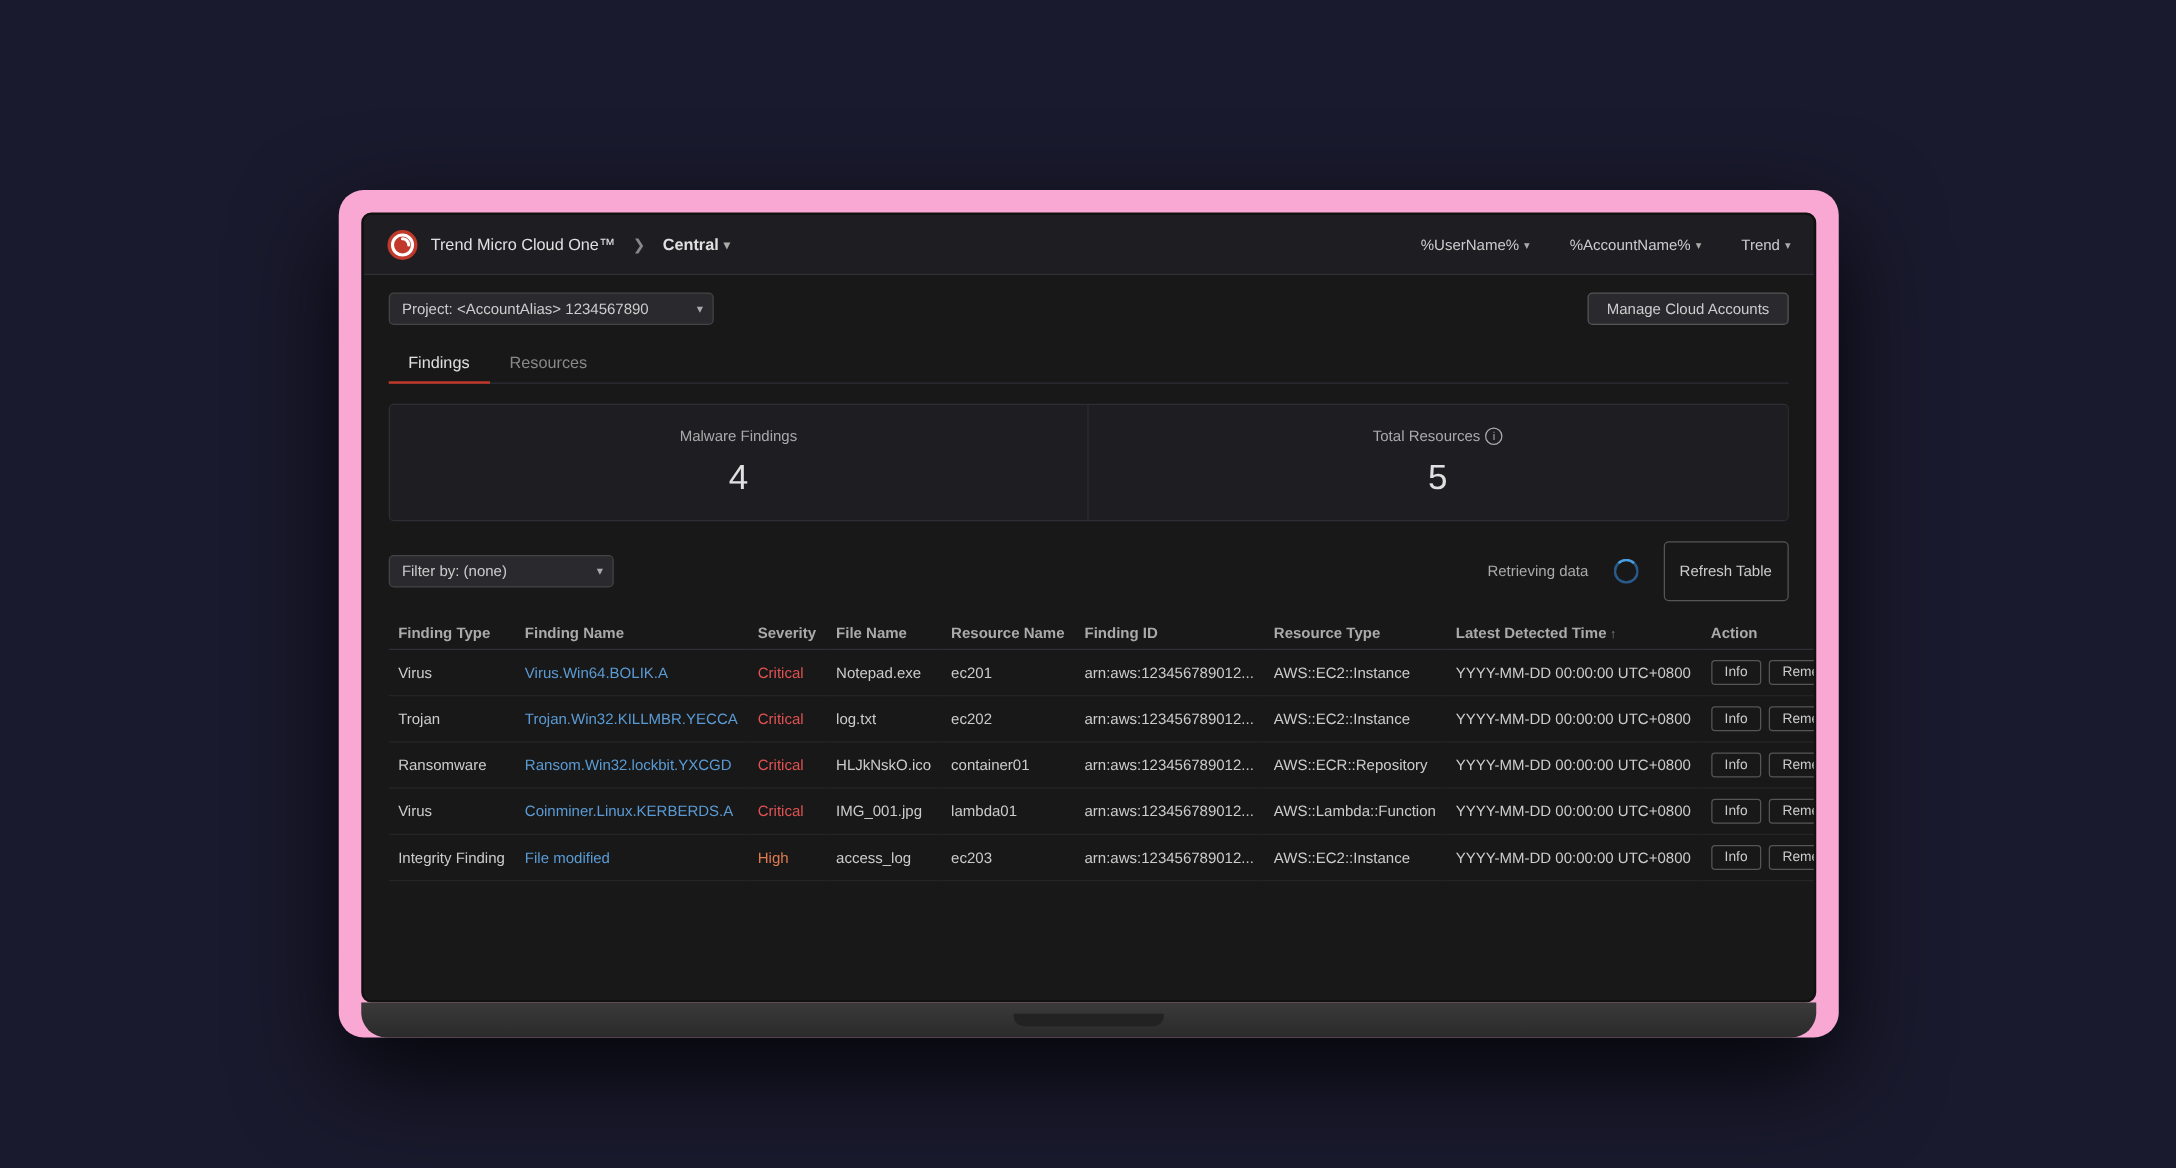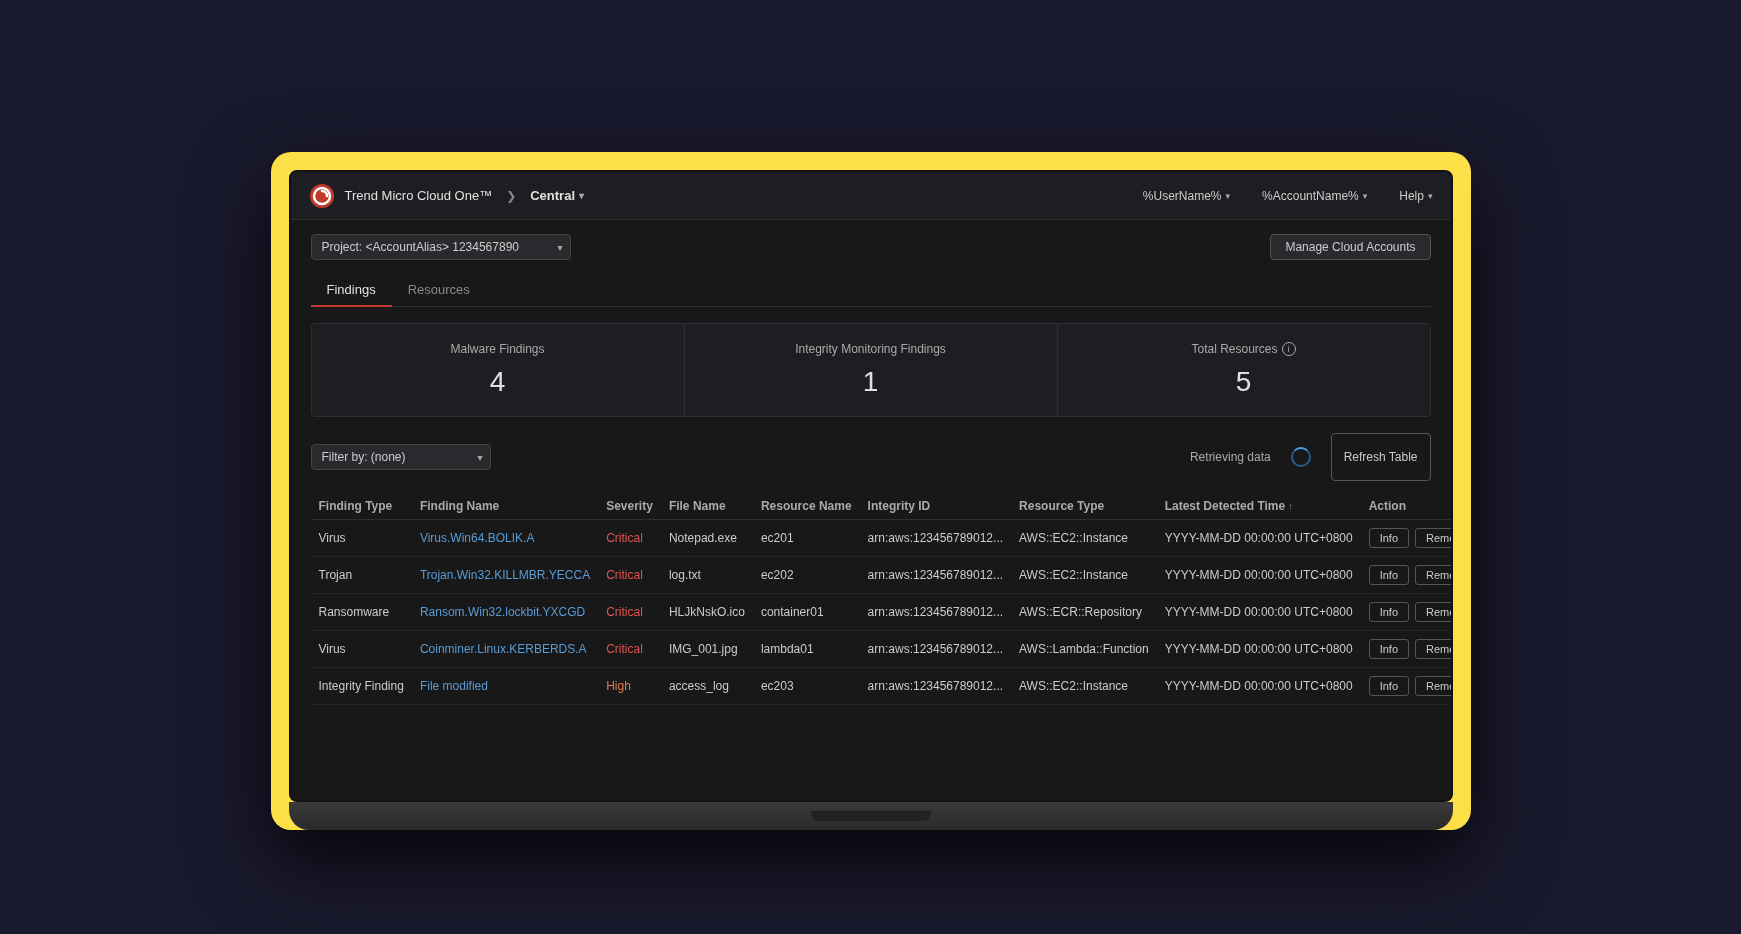--- a/index.html
+++ b/index.html
@@ -7,21 +7,21 @@
       background: #1a1a2e;
       display: flex;
       align-items: center;
       justify-content: center;
       min-height: 100vh;
       font-family: -apple-system, BlinkMacSystemFont, 'Segoe UI', Arial, sans-serif;
     }
 
     .laptop-outer {
       width: 1200px;
-      background: #fde047;
+      background: #f9a8d4;
       border-radius: 20px;
       padding: 18px 18px 0 18px;
       box-shadow: 0 30px 80px rgba(0,0,0,0.8);
       position: relative;
       margin-top: 48px;
     }
 
     .laptop-screen {
       background: #1a1a1e;
       border-radius: 8px;
@@ -373,21 +373,21 @@
       <div class="top-nav-right">
         <span class="nav-user">
           <span>%UserName%</span>
           <span class="nav-caret">▾</span>
         </span>
         <span class="nav-account">
           <span>%AccountName%</span>
           <span class="nav-caret">▾</span>
         </span>
         <span class="nav-help">
-          <span>Help</span>
+          <span>Trend</span>
           <span class="nav-caret">▾</span>
         </span>
       </div>
     </div>
 
     <div class="content">
 
       <div class="project-row">
         <div class="project-select-wrapper">
           <select class="project-select">
@@ -403,24 +403,20 @@
         </div>
         <div class="tab">
           <span>Resources</span>
         </div>
       </div>
 
       <div class="stats-row">
         <div class="stat-card">
           <div class="stat-label">Malware Findings</div>
           <div class="stat-value">4</div>
-        </div>
-        <div class="stat-card">
-          <div class="stat-label">Integrity Monitoring Findings</div>
-          <div class="stat-value">1</div>
         </div>
         <div class="stat-card">
           <div class="stat-label">
             <span>Total Resources</span>
             <span class="info-circle">i</span>
           </div>
           <div class="stat-value">5</div>
         </div>
       </div>
 
@@ -438,21 +434,21 @@
       </div>
 
       <table class="findings-table">
         <thead>
           <tr>
             <th>Finding Type</th>
             <th>Finding Name</th>
             <th>Severity</th>
             <th>File Name</th>
             <th>Resource Name</th>
-            <th>Integrity ID</th>
+            <th>Finding ID</th>
             <th>Resource Type</th>
             <th class="sortable">Latest Detected Time</th>
             <th>Action</th>
           </tr>
         </thead>
         <tbody id="table-body">
 
         <tr>
       <td>Virus</td>
       <td><a class="finding-link">Virus.Win64.BOLIK.A</a></td>

